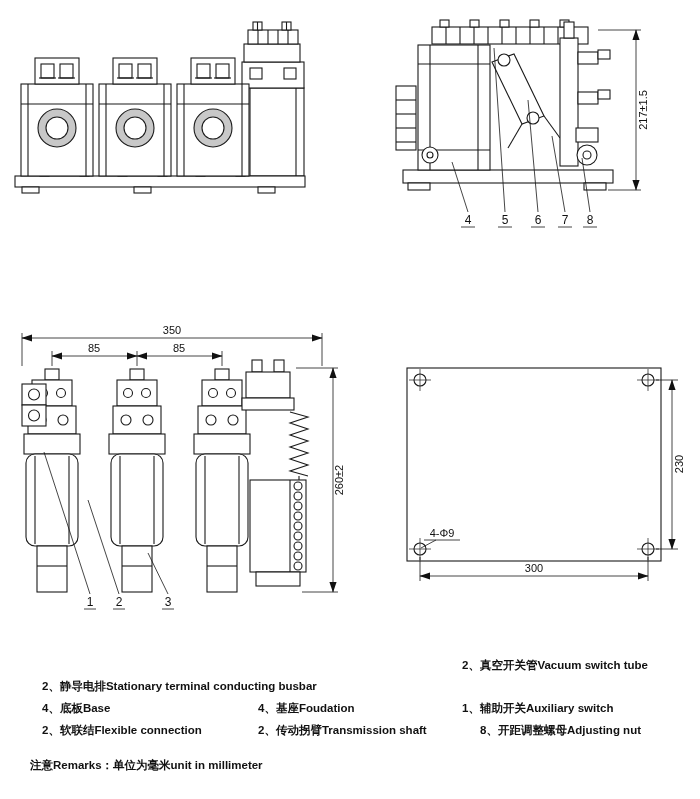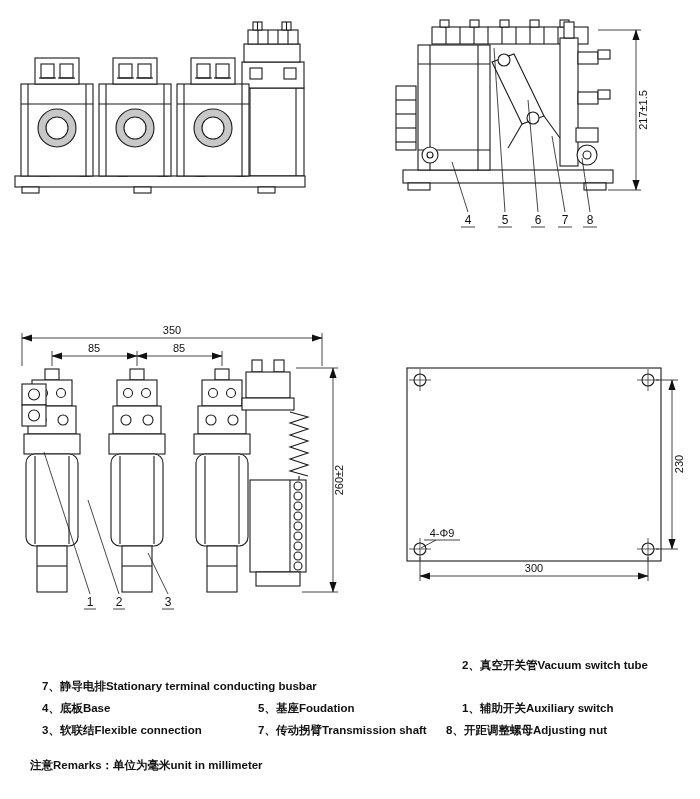--- a/index.html
+++ b/index.html
@@ -342,23 +342,23 @@
 
     <g>
       <text class="dimt" text-anchor="middle" x="442" y="537">4-Φ9</text>
       <line class="dim" x1="424" y1="540" x2="460" y2="540"></line>
       <line class="dim" x1="436" y1="540" x2="421" y2="548"></line>
     </g>
   </g>
 </svg>
 
 <div>
-  <div class="legend-item" style="left:42px;top:679px">7、静导电排Stationary terminal conducting busbar</div>
+  <div class="legend-item" style="left:42px;top:679px">2、静导电排Stationary terminal conducting busbar</div>
   <div class="legend-item" style="left:462px;top:658px">2、真空开关管Vacuum switch tube</div>
   <div class="legend-item" style="left:42px;top:701px">4、底板Base</div>
-  <div class="legend-item" style="left:258px;top:701px">5、基座Foudation</div>
+  <div class="legend-item" style="left:258px;top:701px">4、基座Foudation</div>
   <div class="legend-item" style="left:462px;top:701px">1、辅助开关Auxiliary switch</div>
-  <div class="legend-item" style="left:42px;top:723px">3、软联结Flexible connection</div>
-  <div class="legend-item" style="left:258px;top:723px">7、传动拐臂Transmission shaft</div>
-  <div class="legend-item" style="left:446px;top:723px">8、开距调整螺母Adjusting nut</div>
+  <div class="legend-item" style="left:42px;top:723px">2、软联结Flexible connection</div>
+  <div class="legend-item" style="left:258px;top:723px">2、传动拐臂Transmission shaft</div>
+  <div class="legend-item" style="left:480px;top:723px">8、开距调整螺母Adjusting nut</div>
   <div class="legend-item" style="left:30px;top:758px">注意Remarks：单位为毫米unit in millimeter</div>
 </div>
 </div>
 
 </body></html>

